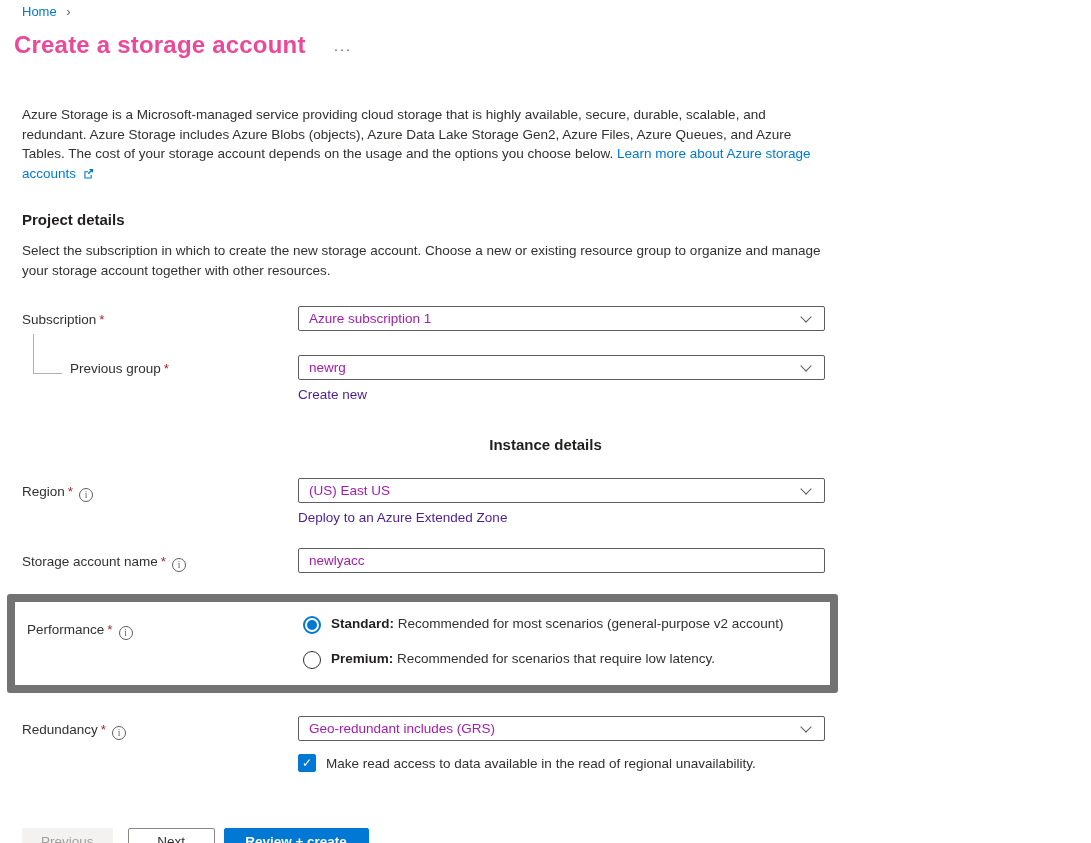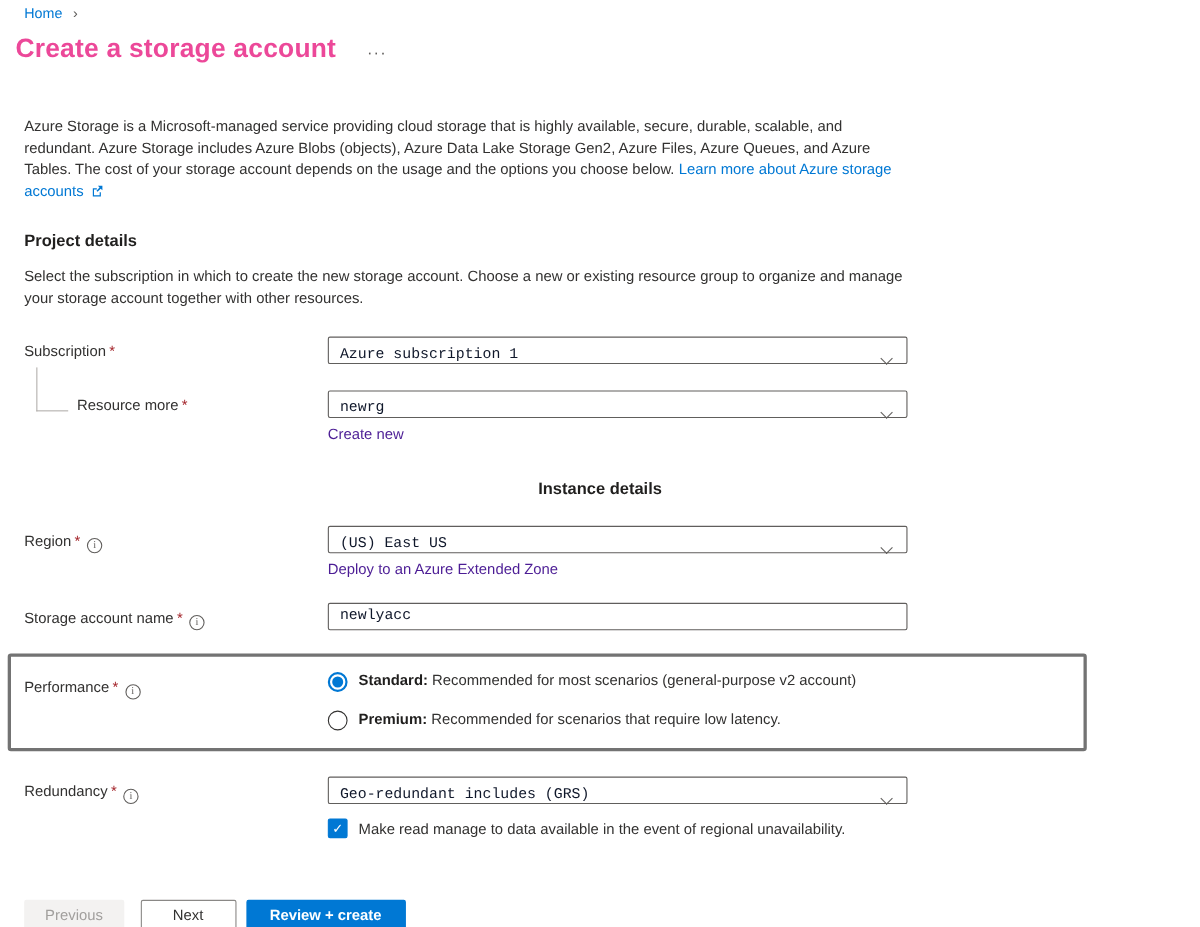--- a/index.html
+++ b/index.html
@@ -37,22 +37,22 @@
   .req { color: #a4262c; margin-left: 3px; }
   .info-icon {
     display: inline-flex; align-items: center; justify-content: center;
     width: 14px; height: 14px; border: 1px solid #605e5c; border-radius: 50%;
     font-size: 9.5px; font-style: normal; color: #605e5c; margin-left: 6px;
     vertical-align: -2px; cursor: pointer; font-family: "Liberation Serif", serif;
   }
 
   .textbox, .dropdown {
     width: 527px; height: 25px; border: 1px solid #605e5c; background: #fff;
-    font-size: 13.5px; color: #0f172a; padding: 0 10px; display: flex; align-items: flex-end;
-    border-radius: 2px; position: relative; font-family: Liberation Mono, monospace;
+    font-size: 13.5px; color: #a21caf; padding: 0 10px; display: flex; align-items: center;
+    border-radius: 2px; position: relative; font-family: Liberation Sans, sans-serif;
   }
   input.textbox { display: block; line-height: 23px; }
   .dropdown { cursor: pointer; justify-content: space-between; }
   .chevron-down {
     width: 8px; height: 8px; border-right: 1.3px solid #605e5c; border-bottom: 1.3px solid #605e5c;
     transform: rotate(45deg); margin-top: -4px; margin-right: 4px;
   }
   .field-link { display: inline-block; margin-top: 7px; color: #4c1d95; text-decoration: none; cursor: pointer; }
 
   
@@ -64,22 +64,22 @@
 
   
   .row-subscription { margin-top: 26px; }
   .row-resource-group { margin-top: 24px; }
   .row-storage-name { margin-top: 23px; }
   .row-region { margin-top: 25px; }
   .row-redundancy { margin-top: 23px; }
 
   
   .highlight-box {
-    margin-left: -15px; margin-top: 21px; width: 981px;
-    border: 3px solid #737373; border-radius: 3px;
+    margin-left: -15px; margin-top: 21px; width: 831px;
+    border: 8px solid #737373; border-radius: 3px;
     padding: 10px 16px 16px 12px;
   }
 
   
   .radio-option { display: flex; align-items: flex-start; cursor: pointer; }
   .radio-option + .radio-option { margin-top: 17px; }
   .radio-outer {
     width: 18px; height: 18px; border-radius: 50%; border: 1px solid #323130;
     display: inline-flex; align-items: center; justify-content: center; flex: 0 0 18px;
     background: #fff;
@@ -150,21 +150,21 @@
         <span>Azure subscription 1</span>
         <span class="chevron-down"></span>
       </div>
     </div>
   </div>
 
   <div class="form-row row-resource-group">
     <div class="label-col">
       <span class="connector"></span>
       <span class="indent-label">
-        <span>Resource more</span><span class="req">*</span>
+        <span>Previous group</span><span class="req">*</span>
       </span>
     </div>
     <div class="field-col">
       <div class="dropdown">
         <span>newrg</span>
         <span class="chevron-down"></span>
       </div>
       <a class="field-link">Create new</a>
     </div>
   </div>
@@ -217,21 +217,21 @@
     <div class="label-col">
       <span>Redundancy</span><span class="req">*</span><span class="info-icon">i</span>
     </div>
     <div class="field-col">
       <div class="dropdown">
         <span>Geo-redundant includes (GRS)</span>
         <span class="chevron-down"></span>
       </div>
       <label class="checkbox-row">
         <span class="checkbox">✓</span>
-        <span class="checkbox-label">Make read manage to data available in the event of regional unavailability.</span>
+        <span class="checkbox-label">Make read access to data available in the read of regional unavailability.</span>
       </label>
     </div>
   </div>
 
   <div class="footer">
     <button class="btn btn-previous" disabled="">Previous</button>
     <button class="btn btn-next">Next</button>
     <button class="btn btn-primary">Review + create</button>
   </div>
 

